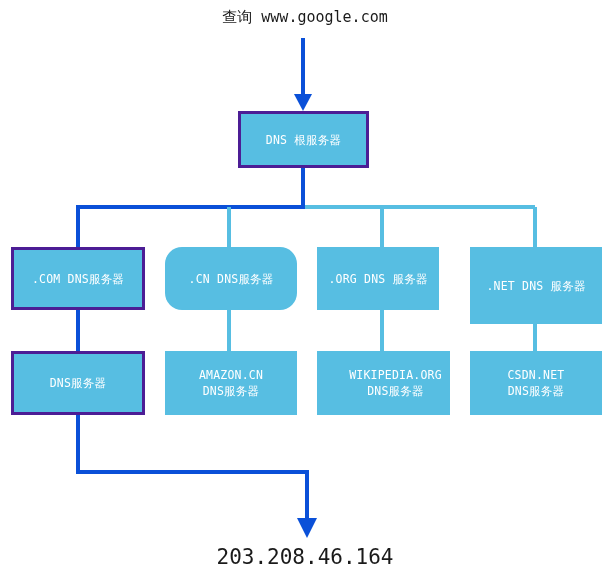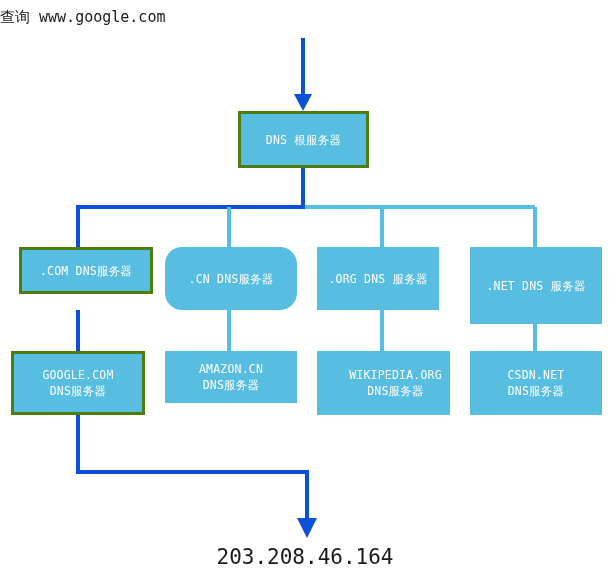--- a/index.html
+++ b/index.html
@@ -38,57 +38,58 @@
     text-align: center;
     color: #ffffff;
     background: #57bee2;
     font-family: "DejaVu Sans Mono", "Liberation Mono", monospace;
     font-size: 11.5px;
     line-height: 16px;
     letter-spacing: 0.2px;
     z-index: 2;
   }
   .node.highlight {
-    border: 3px solid #4d7c0f;
+    border: 3px solid #4c1d95;
   }
   .node .label-lines {
     display: block;
     width: 100%;
   }
   .node .label-lines span {
     display: block;
   }
   .caption {
     position: absolute;
     color: #1a1a1a;
     font-family: "DejaVu Sans Mono", "Liberation Mono", monospace;
     white-space: nowrap;
     z-index: 2;
   }
   #query-caption {
     left: 0;
     top: 8px;
     width: 610px;
+    text-align: center;
     font-size: 15px;
   }
   #result-caption {
     left: 0;
     top: 545px;
     width: 610px;
     text-align: center;
     font-size: 21px;
   }
   
   #node-root      { left: 238px; top: 111px; width: 131px; height: 57px; }
-  #node-tld-com   { left: 19px;  top: 247px; width: 134px; height: 47px; }
+  #node-tld-com   { left: 11px;  top: 247px; width: 134px; height: 63px; }
   #node-tld-cn    { left: 165px; top: 247px; width: 132px; height: 63px; border-radius: 17px; }
   #node-tld-org   { left: 317px; top: 247px; width: 122px; height: 63px; }
   #node-tld-net   { left: 470px; top: 247px; width: 132px; height: 77px; }
   #node-auth-google    { left: 11px;  top: 351px; width: 134px; height: 64px; }
-  #node-auth-amazon    { left: 165px; top: 351px; width: 132px; height: 52px; }
+  #node-auth-amazon    { left: 165px; top: 351px; width: 132px; height: 64px; }
   #node-auth-wikipedia { left: 317px; top: 351px; width: 133px; height: 64px; padding-left: 24px; }
   #node-auth-csdn      { left: 470px; top: 351px; width: 132px; height: 64px; text-align: center; }
 </style>
 </head>
 <body>
 
 <div id="diagram-root">
 
   <div class="caption" id="query-caption">查询 www.google.com</div>
 
@@ -131,21 +132,20 @@
   <div class="node" id="node-tld-org">
     <span>.ORG DNS 服务器</span>
   </div>
 
   <div class="node" id="node-tld-net">
     <span>.NET DNS 服务器</span>
   </div>
 
   <div class="node highlight" id="node-auth-google">
     <span class="label-lines">
-      <span>GOOGLE.COM</span>
       <span>DNS服务器</span>
     </span>
   </div>
 
   <div class="node" id="node-auth-amazon">
     <span class="label-lines">
       <span>AMAZON.CN</span>
       <span>DNS服务器</span>
     </span>
   </div>

